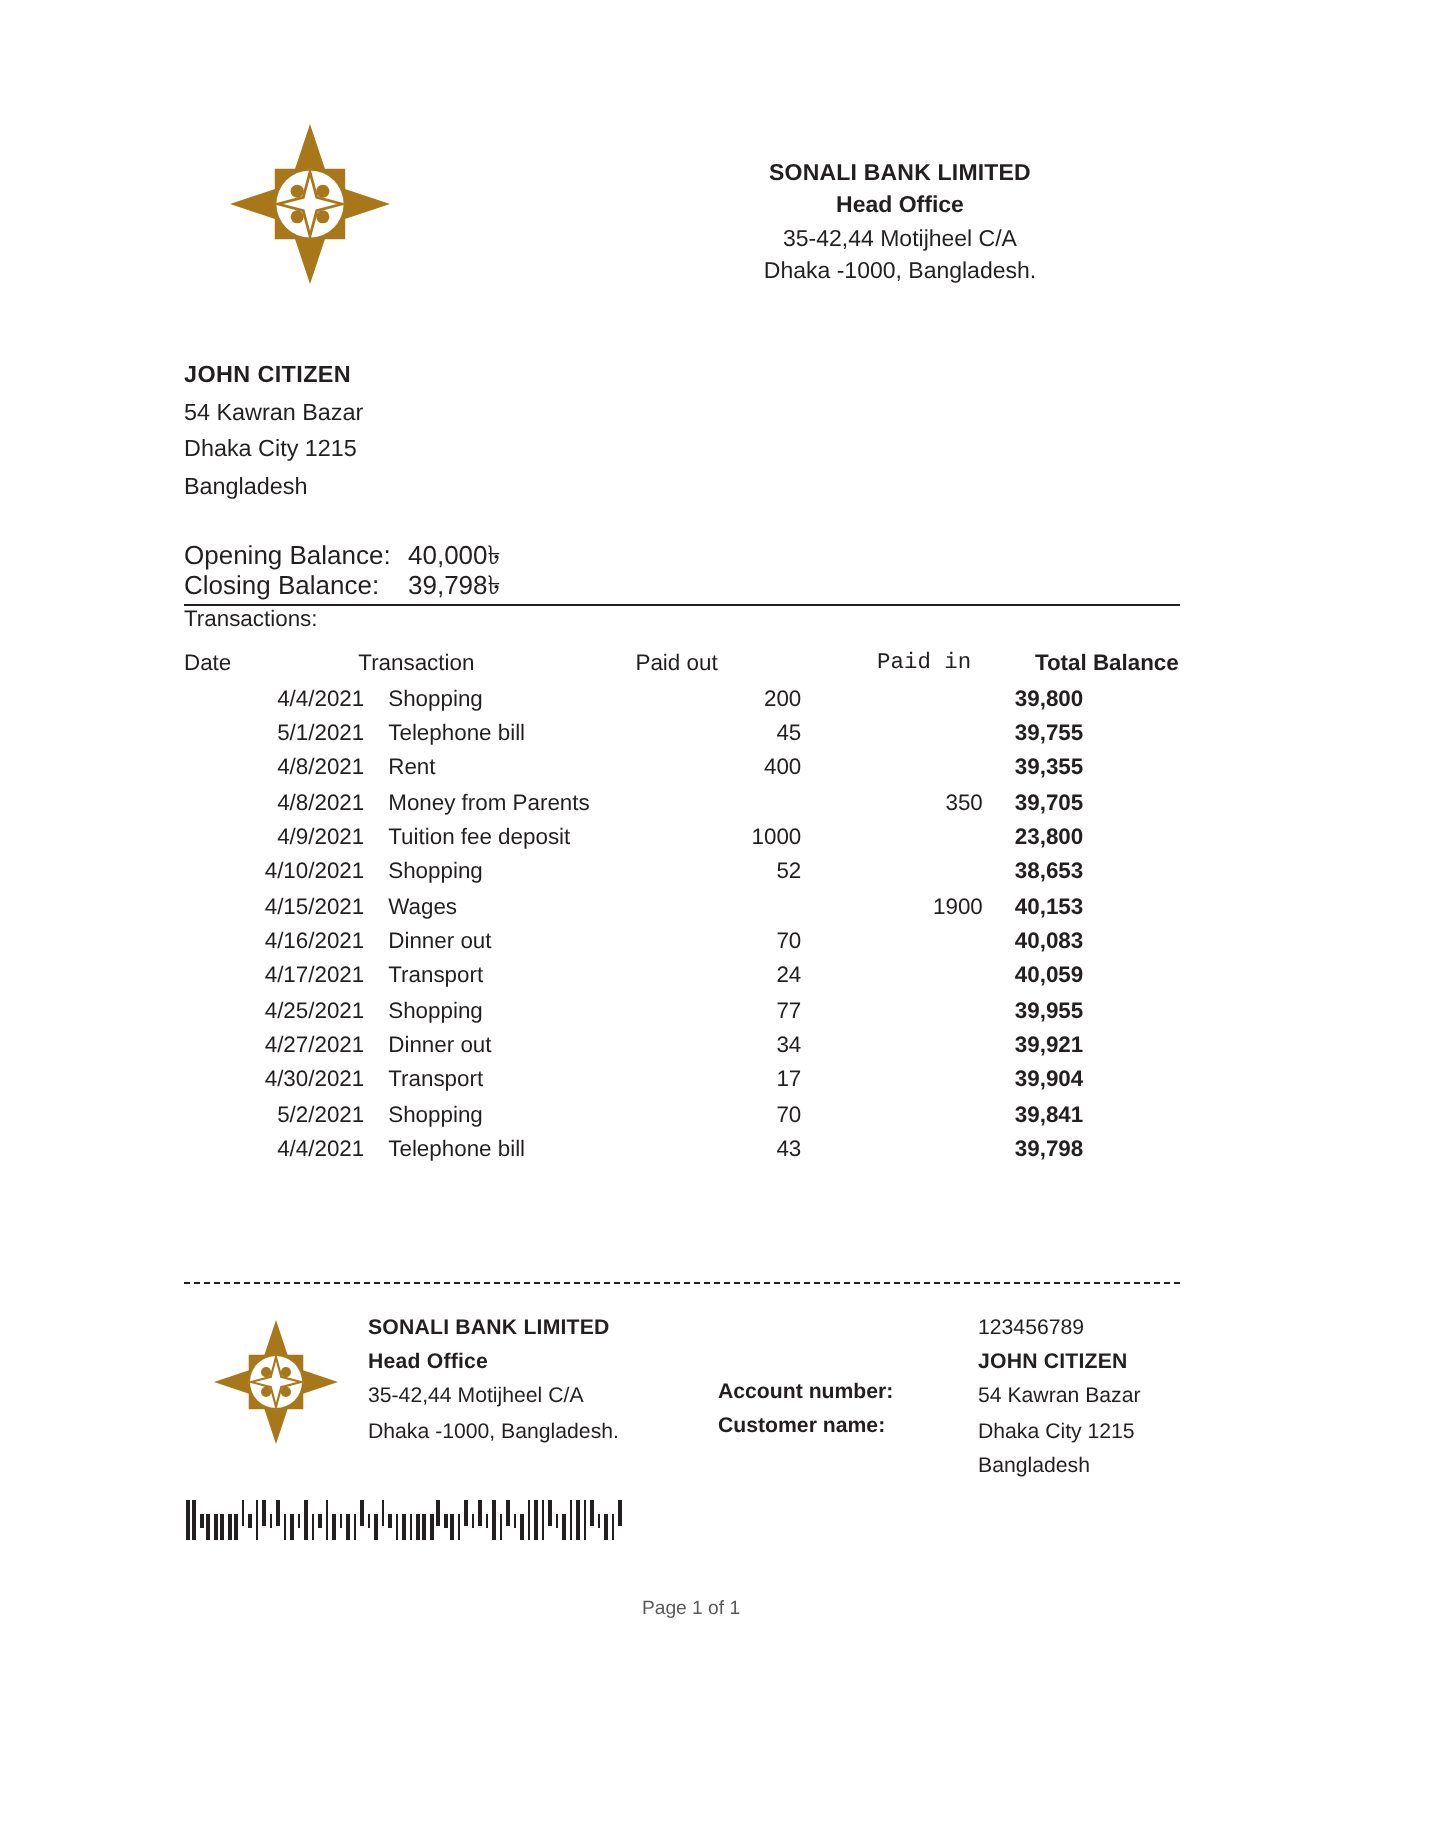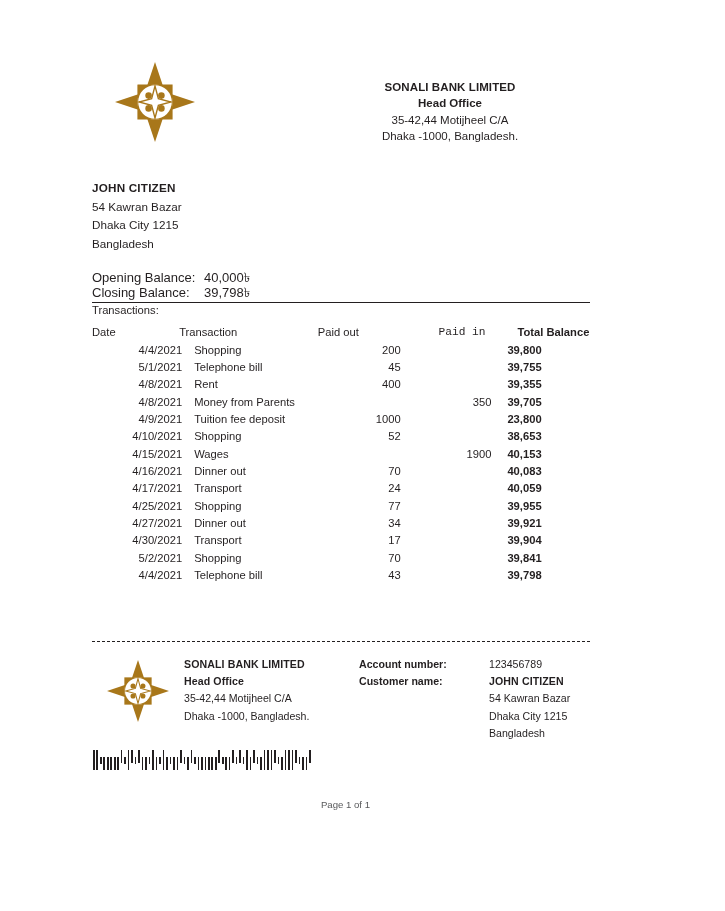--- a/index.html
+++ b/index.html
@@ -158,20 +158,21 @@
     padding-top: 4px;
   }
   .f-bank .fb-b { font-weight: bold; letter-spacing: .1px; }
 
   .f-acct {
     width: 130px;
     font-size: 10.6px;
     line-height: 17.2px;
     font-weight: bold;
     padding-top: 4px;
+    margin-top: 32px;
   }
   .f-vals {
     font-size: 10.6px;
     line-height: 17.2px;
     padding-top: 4px;
   }
   .f-vals .v-name { font-weight: bold; letter-spacing: .1px; }
 
   
   .barcode {

